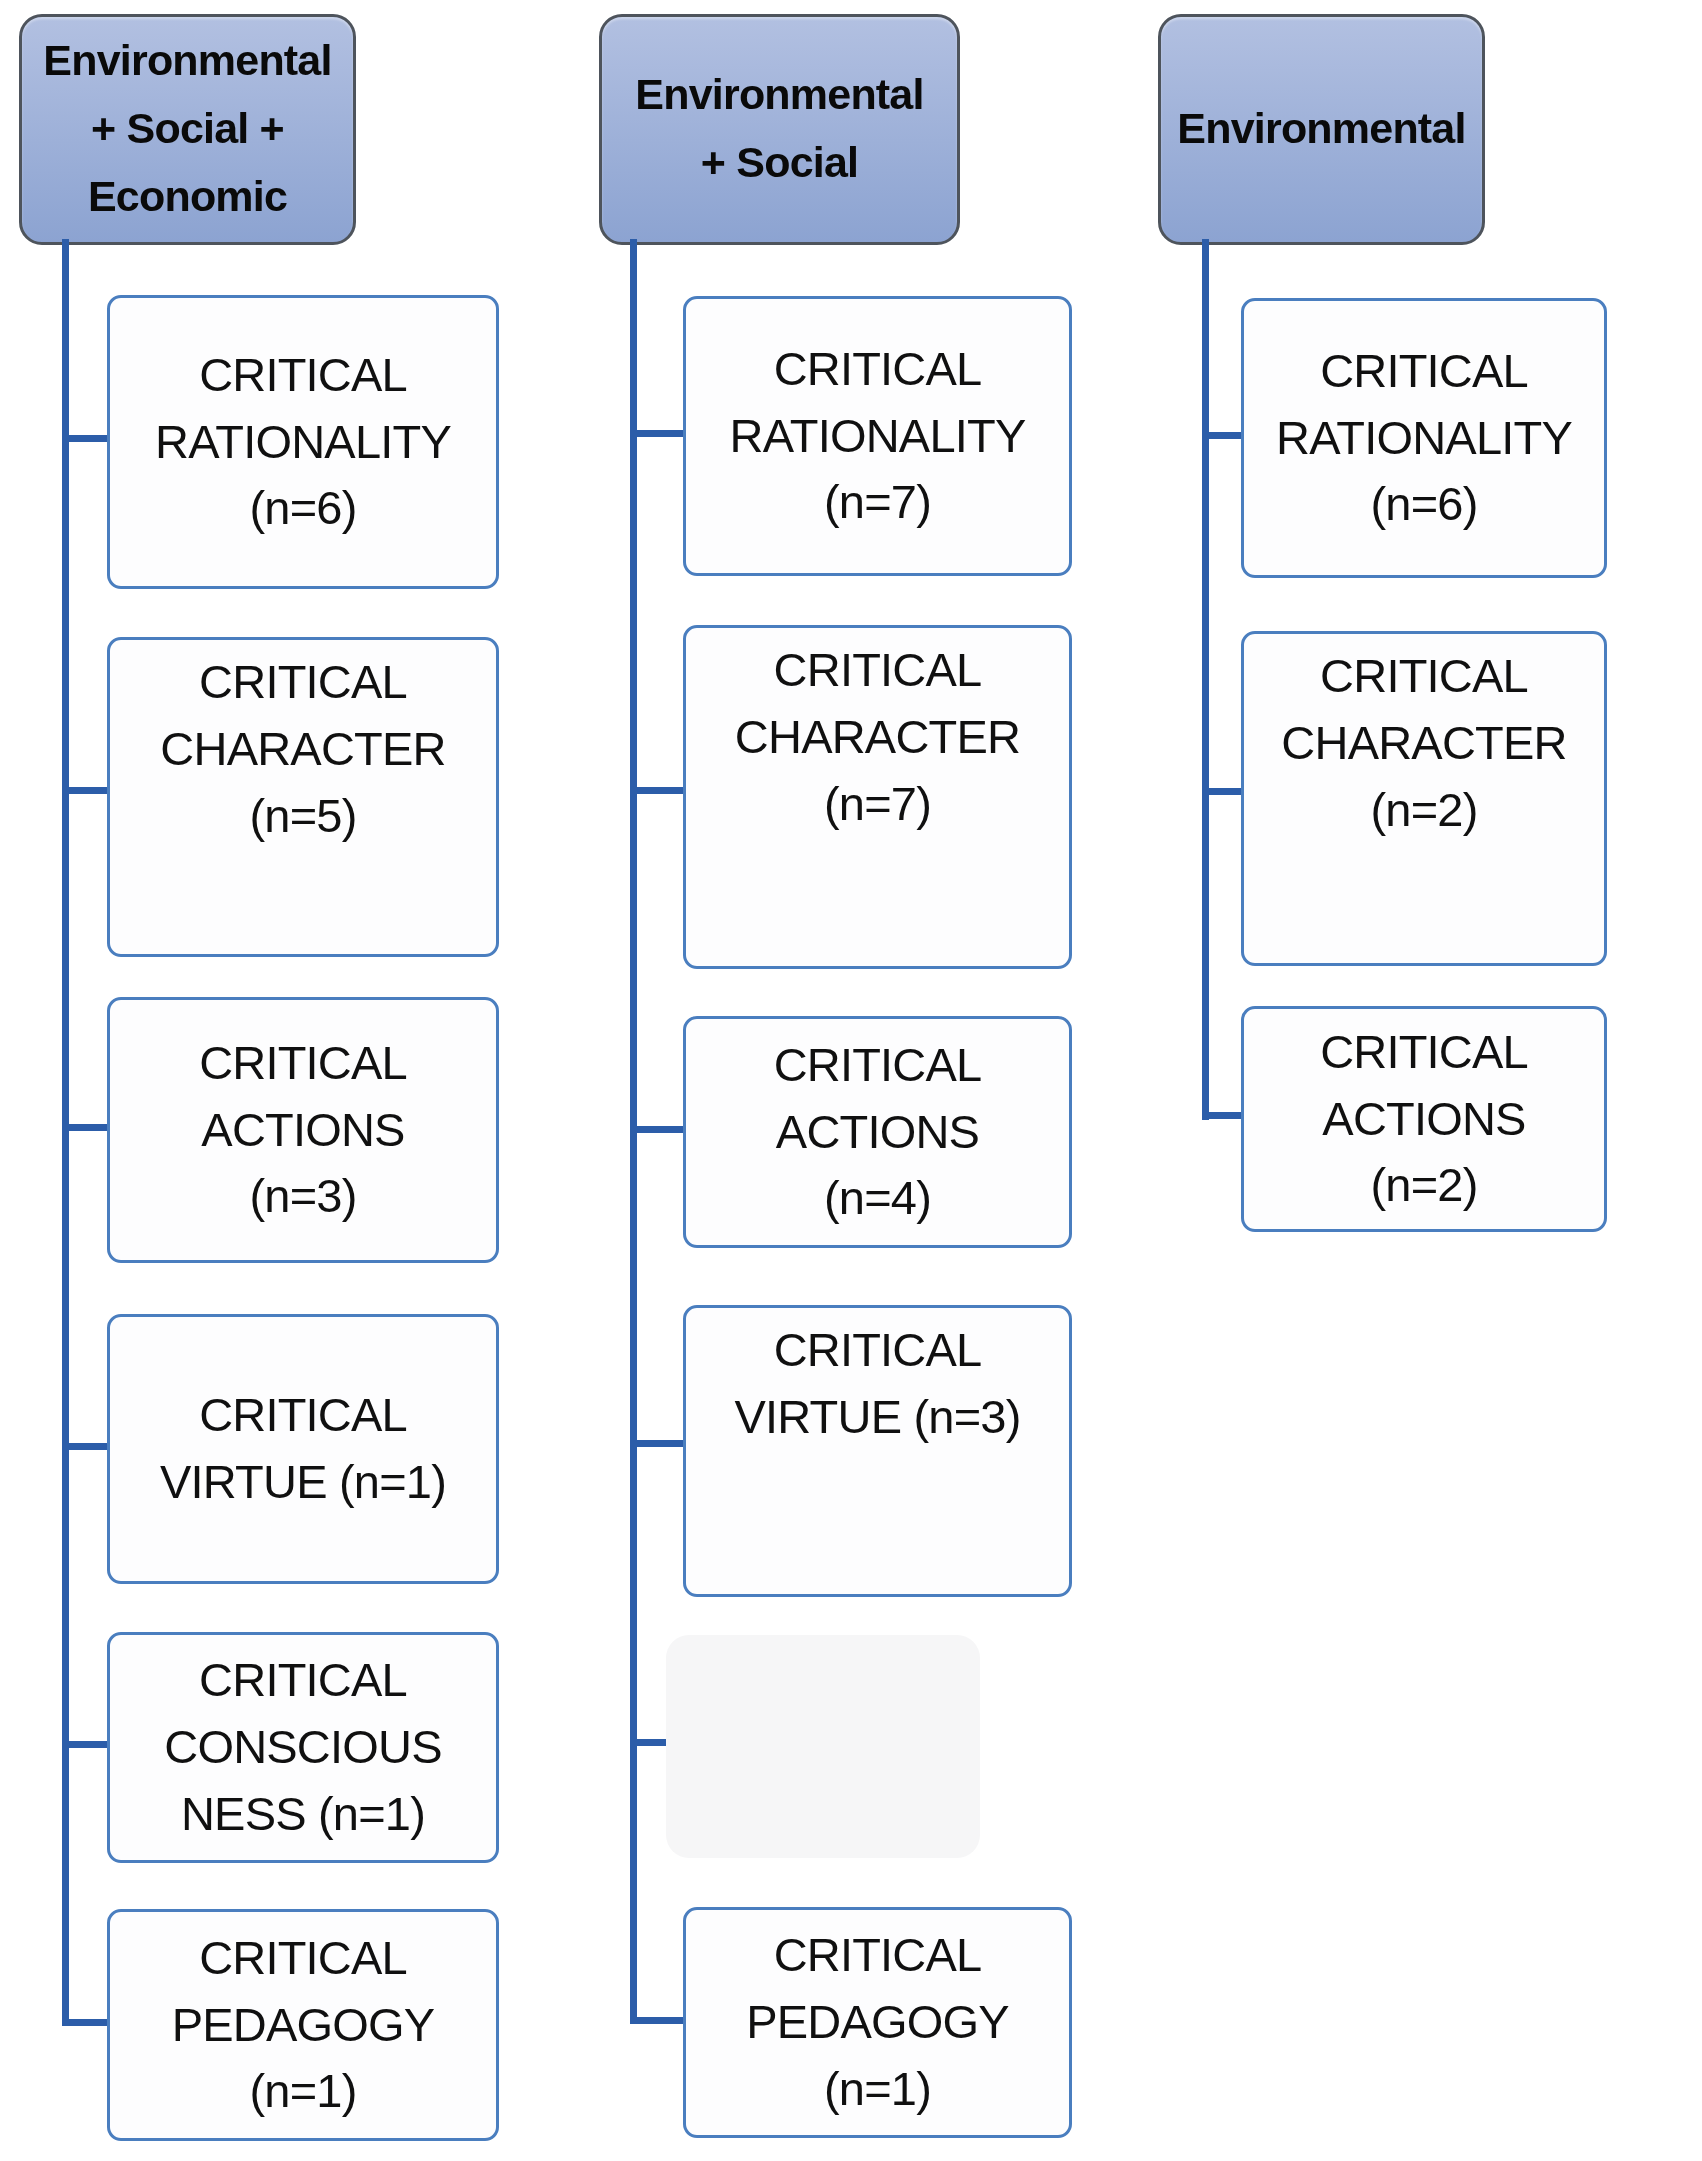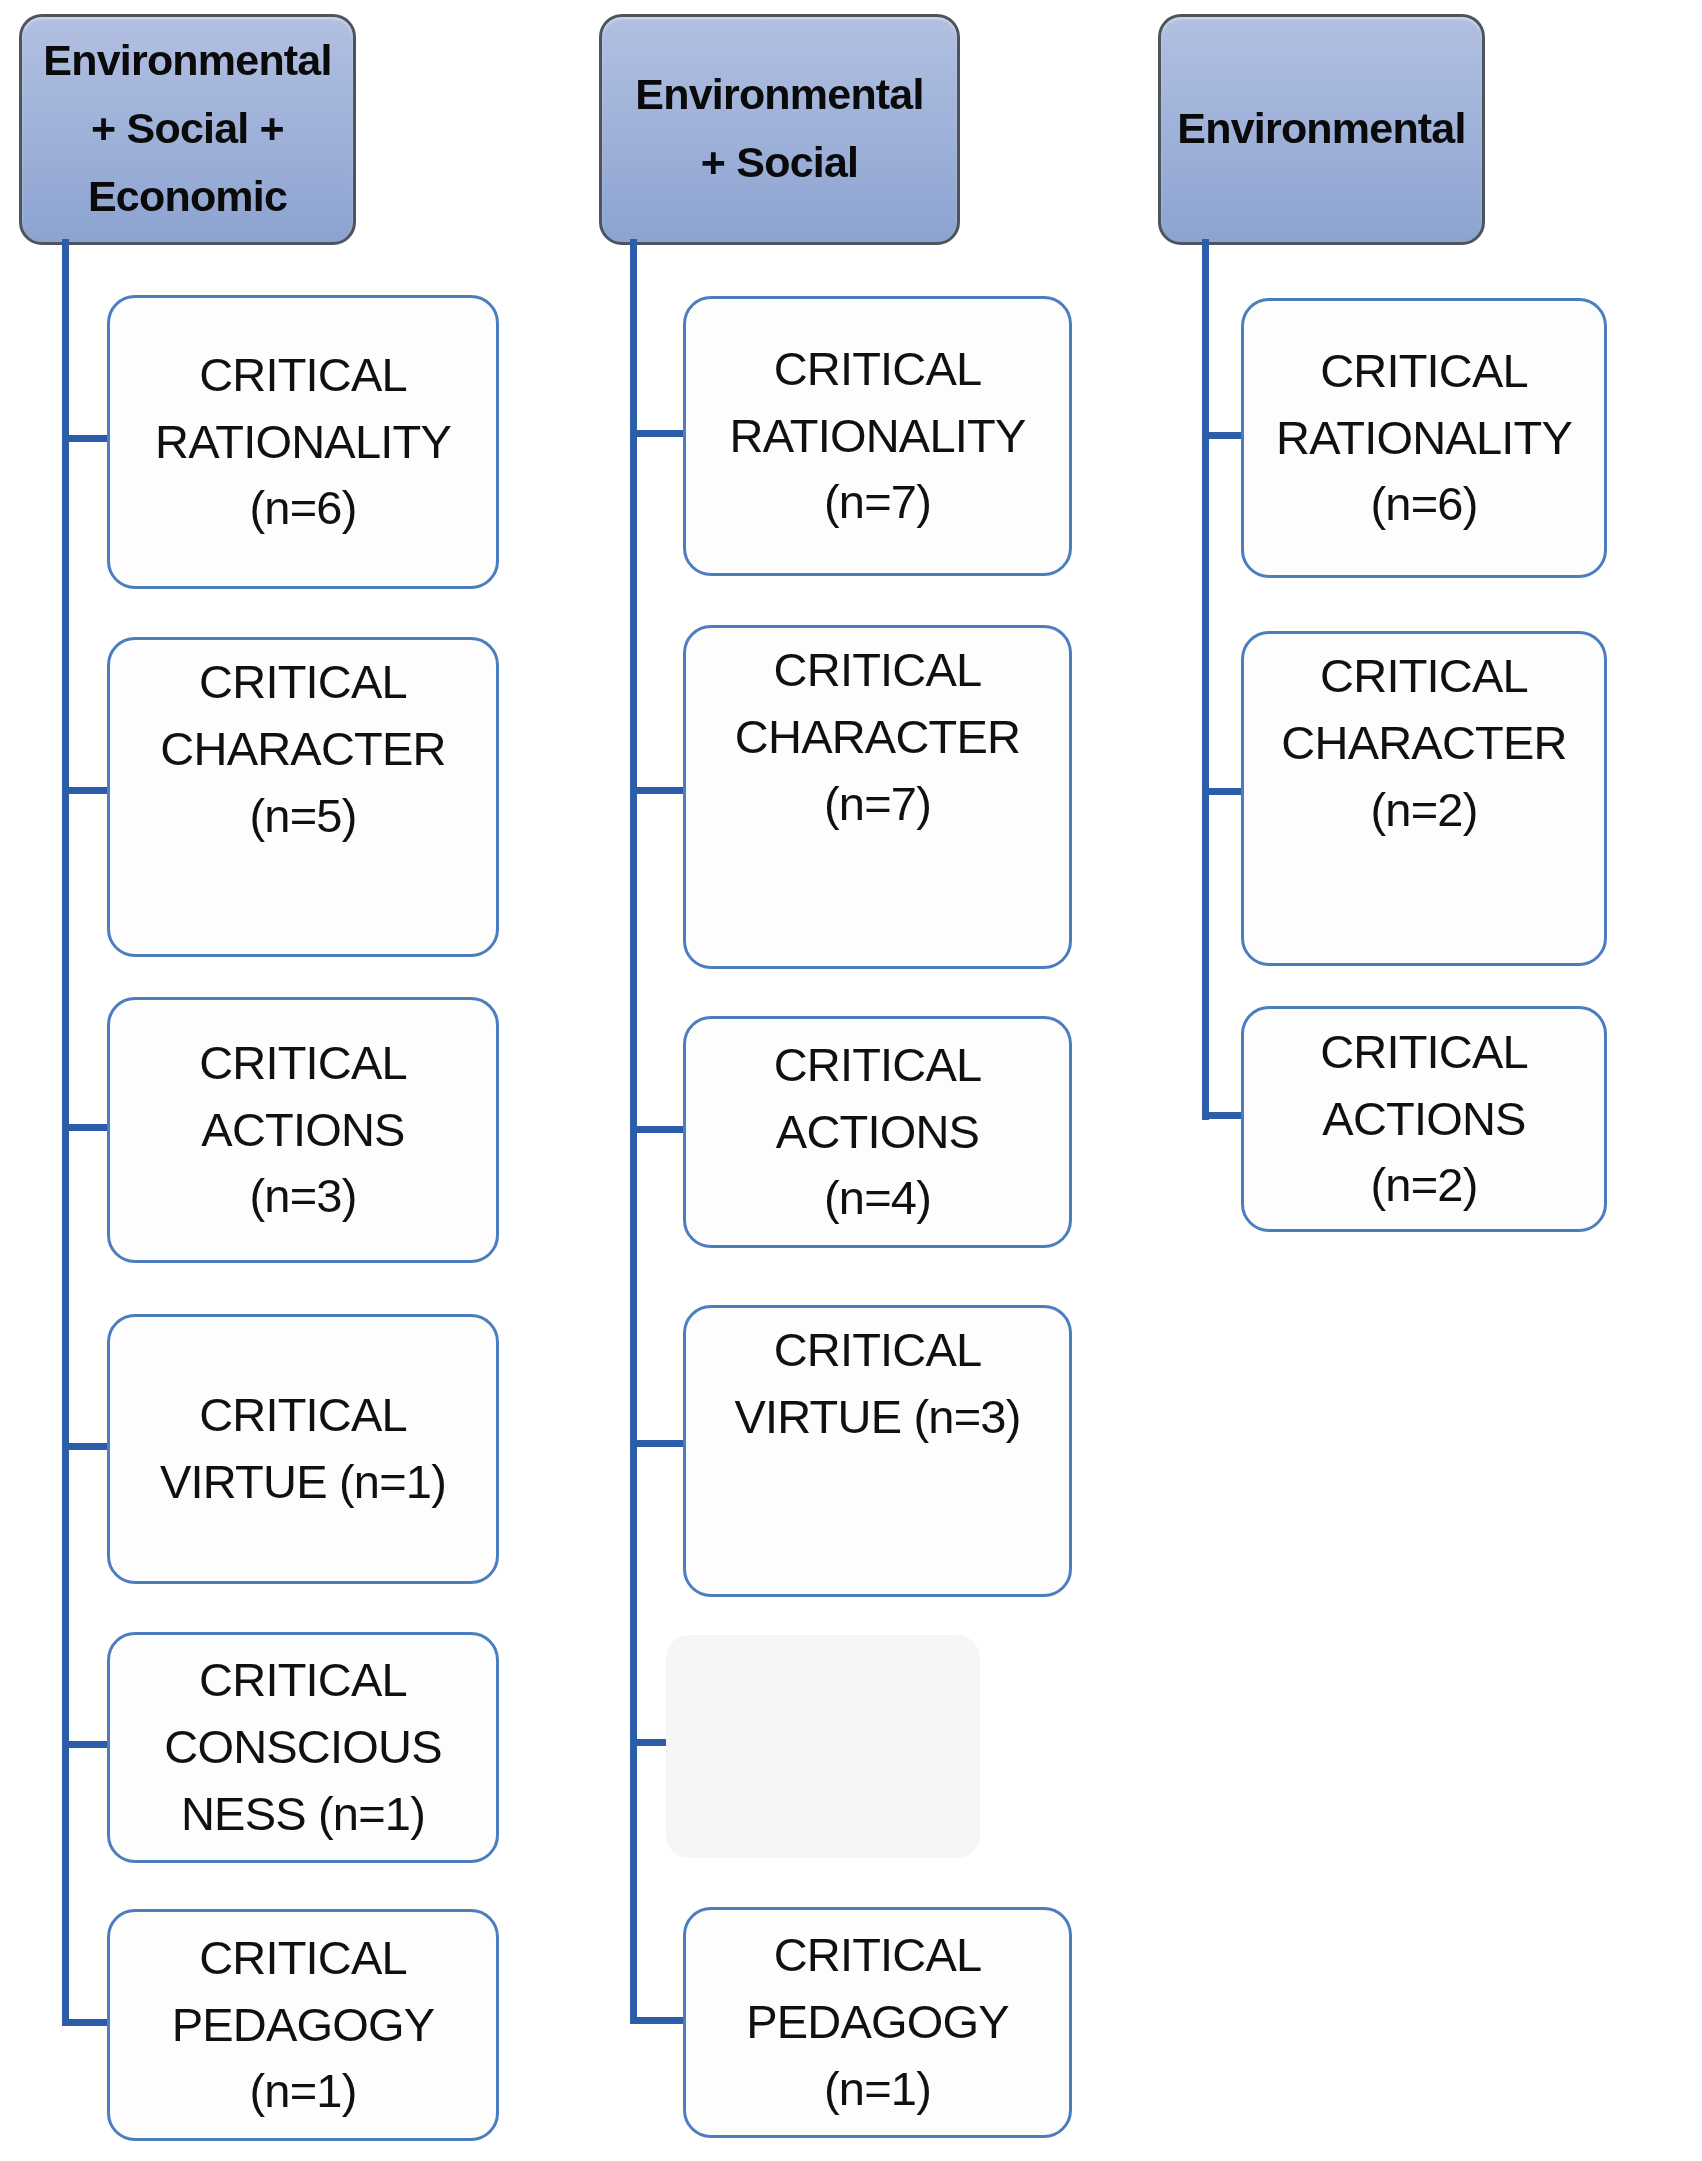--- a/index.html
+++ b/index.html
@@ -13,21 +13,21 @@
     text-align:center;font-weight:bold;font-size:43px;line-height:1.58;letter-spacing:-0.8px;
     color:#0a0a0a;white-space:pre;
     background:linear-gradient(180deg,var(--header-fill-top,#b2c0e1) 0%,var(--header-fill-bottom,#8ca3d1) 100%);
     border:3.1px solid var(--header-border,#4e545c);border-radius:23px;
     box-shadow:inset 0 2.3px 2.3px rgba(255,255,255,0.35);
   }
   .node{
     position:absolute;display:flex;flex-direction:column;justify-content:center;align-items:center;
     text-align:center;font-size:47px;line-height:1.42;letter-spacing:-0.8px;color:#101010;
     background:var(--box-fill,#fdfdfe);
-    border:3.8px solid var(--box-border,#4a7ebf);border-radius:28px;white-space:pre;
+    border:3.8px solid var(--box-border,#4a7ebf);border-radius:14px;white-space:pre;
   }
   .node.top{justify-content:flex-start;padding-top:9.2px;}
   .node.ghost{background:#f6f6f7;border-color:transparent;border-radius:23px;}
   .vline,.tick{position:absolute;background:var(--connector,#2c5da9);}
   .vline{width:6.9px;}
   .tick{height:6.9px;}
 </style>
 </head>
 <body>
 

